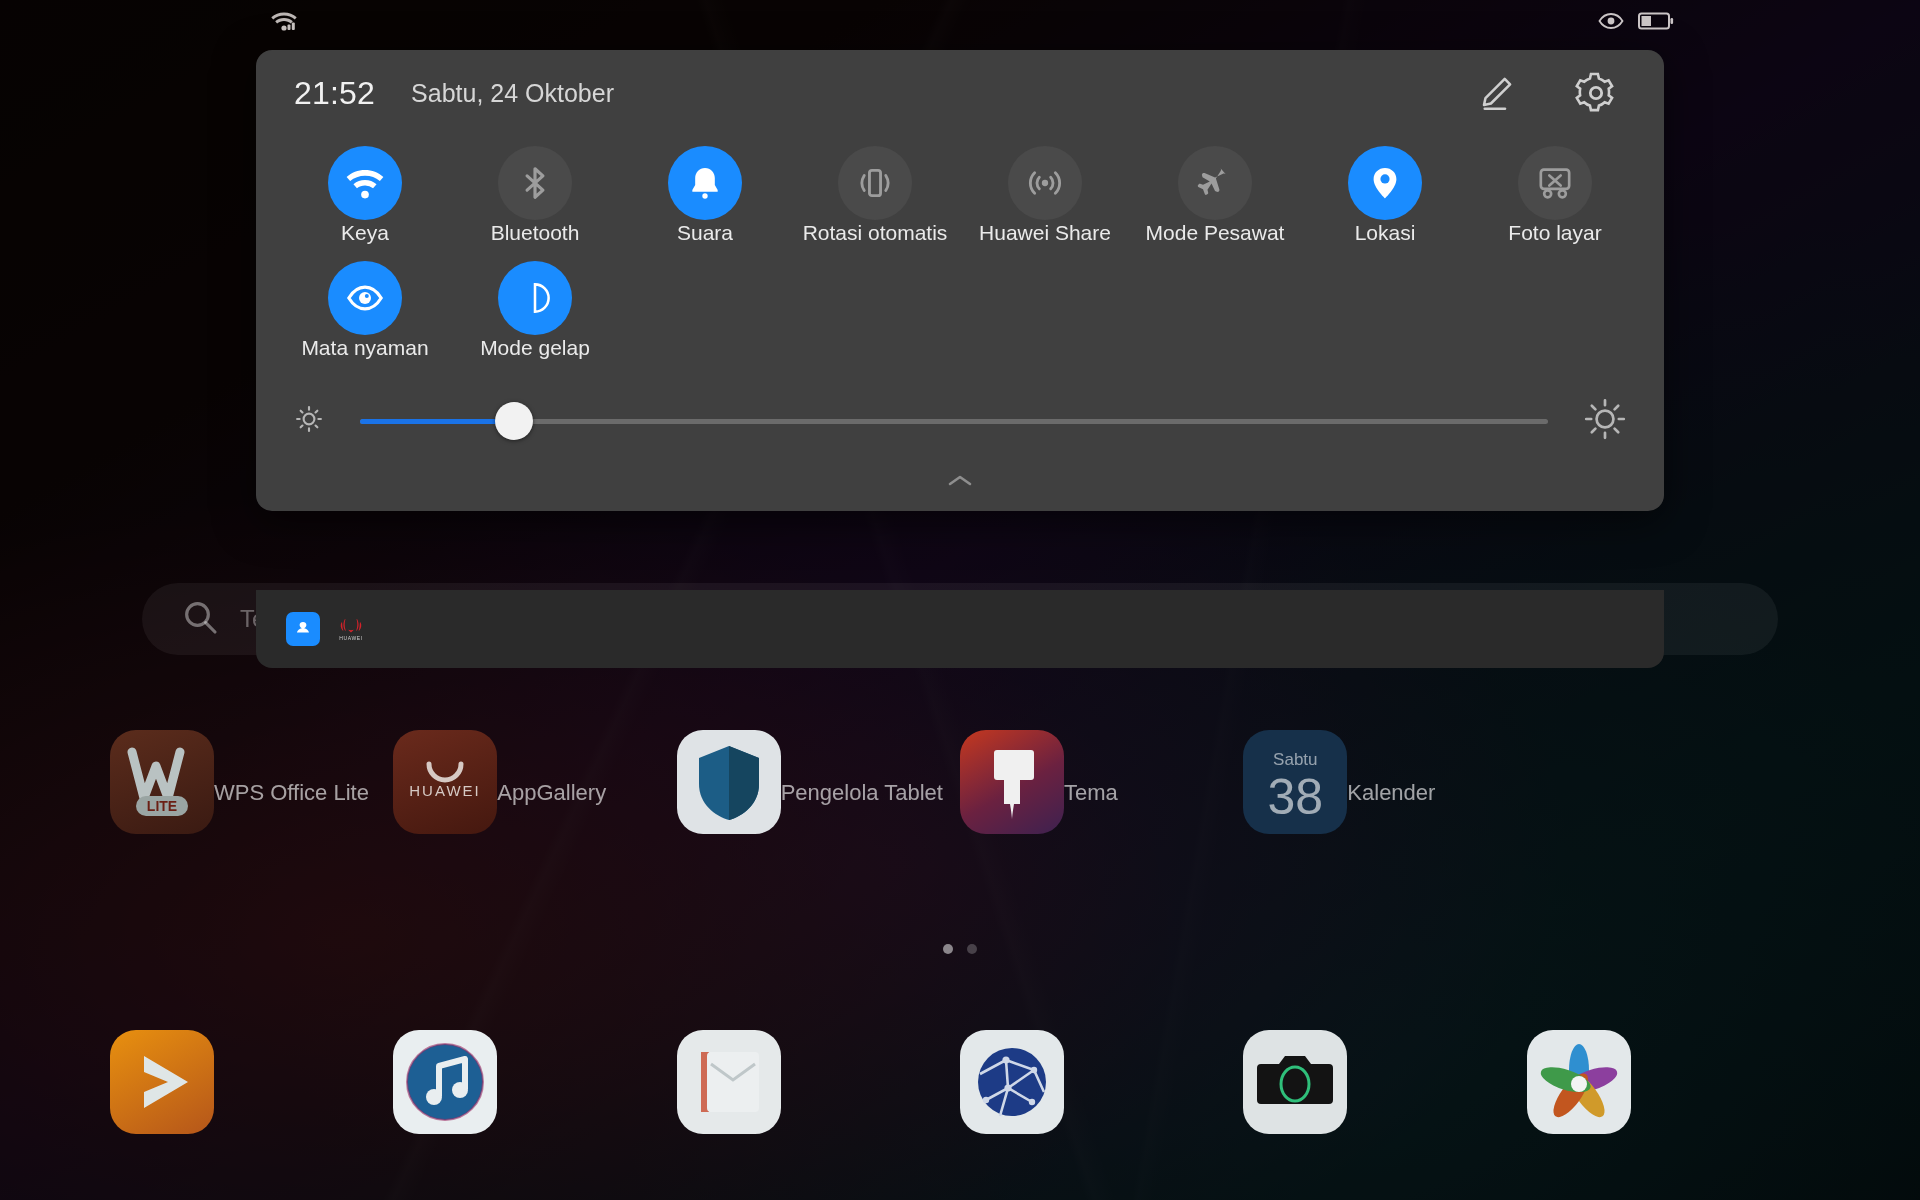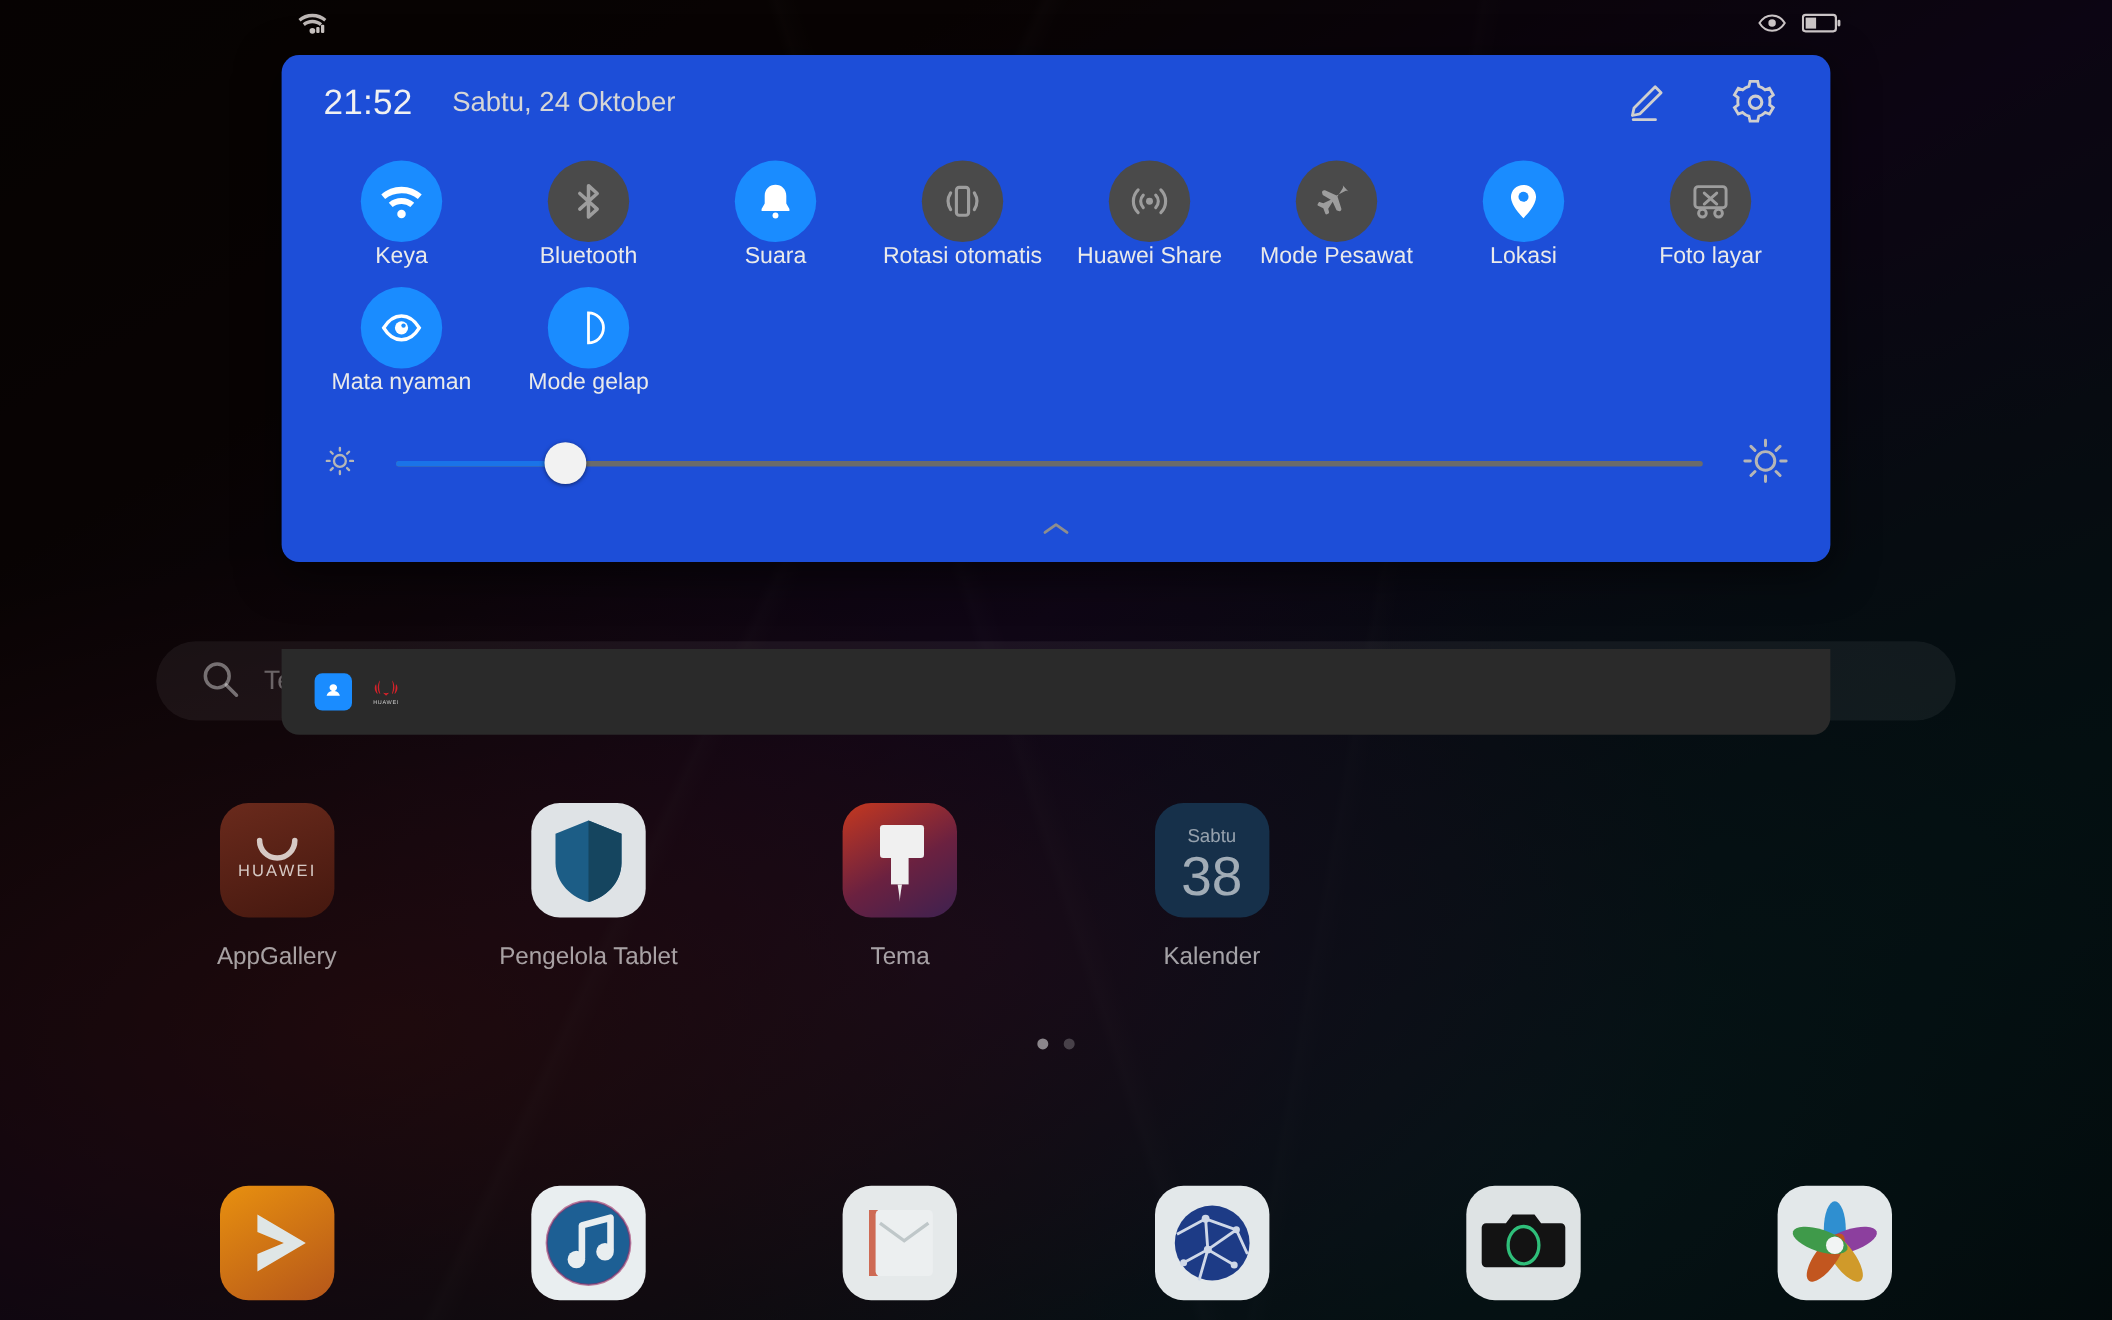--- a/index.html
+++ b/index.html
@@ -43,21 +43,21 @@
   }
   .sb-left { display:flex; align-items:center; gap:6px; margin-left: 248px; }
   .sb-right { margin-left:auto; display:flex; align-items:center; gap:14px; margin-right: 224px; }
   .sb-icon { opacity: .85; display:block; }
 
   
   #qs-panel {
     position:absolute;
     left:256px; top:50px;
     width:1408px;
-    background:#1d4ed8;
+    background:#404040;
     border-radius: 16px;
     z-index: 20;
     box-shadow: 0 10px 40px rgba(0,0,0,0.55);
     padding-bottom: 16px;
   }
   #qs-header {
     display:flex; align-items:center;
     height: 86px;
     padding: 0 46px 0 38px;
   }
@@ -175,21 +175,21 @@
     left:0; right:0; top:730px;
     z-index: 5;
   }
   .app-row {
     display:grid;
     grid-template-columns: repeat(6, 1fr);
     padding: 0 110px;
   }
   .app-row.row2 { margin-top: 196px; }
   .app {
-    display:flex; flex-direction:column; align-items:center;
+    display:flex; flex-direction:row; align-items:center;
     cursor:pointer;
   }
   .app-icon {
     width: 104px; height:104px;
     border-radius: 26px;
     display:flex; align-items:center; justify-content:center;
     overflow:hidden;
     position:relative;
   }
   .app-label {
@@ -218,20 +218,30 @@
         <line x1="15.4" y1="15.4" x2="21" y2="21" stroke-linecap="round"></line>
     </svg>
   </span>
   <span id="search-text">Te</span>
 </div>
 
 <div id="appgrid">
 
   <div class="app-row row1">
 
+    <div class="app">
+      <div class="app-icon" style="background:linear-gradient(160deg,#5b2c1c,#3a1a12);">
+        <svg width="104" height="104" viewBox="0 0 104 104">
+          <path d="M22 22 L34 68 L46 36 L58 68 L70 22" fill="none" stroke="#b9c2c2" stroke-width="9" stroke-linejoin="round" stroke-linecap="round"></path>
+          <rect x="26" y="66" width="52" height="20" rx="10" fill="#9aa5a3"></rect>
+          <text x="52" y="81" font-size="14" font-family="Liberation Sans, sans-serif" font-weight="bold" fill="#6b1f14" text-anchor="middle">LITE</text>
+        </svg>
+      </div>
+      <div class="app-label">WPS Office Lite</div>
+    </div>
 
     <div class="app">
       <div class="app-icon" style="background:linear-gradient(160deg,#6a2a1c,#45180f);">
         <svg width="104" height="104" viewBox="0 0 104 104">
           <path d="M36 34 a16 16 0 0 0 32 0" fill="none" stroke="#d6c9c4" stroke-width="5" stroke-linecap="round"></path>
           <text x="52" y="66" font-size="15" letter-spacing="2" font-family="Liberation Sans, sans-serif" fill="#d6c9c4" text-anchor="middle">HUAWEI</text>
         </svg>
       </div>
       <div class="app-label">AppGallery</div>
     </div>

